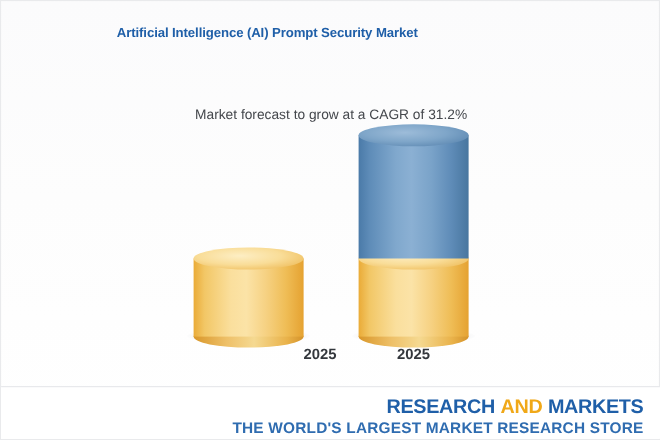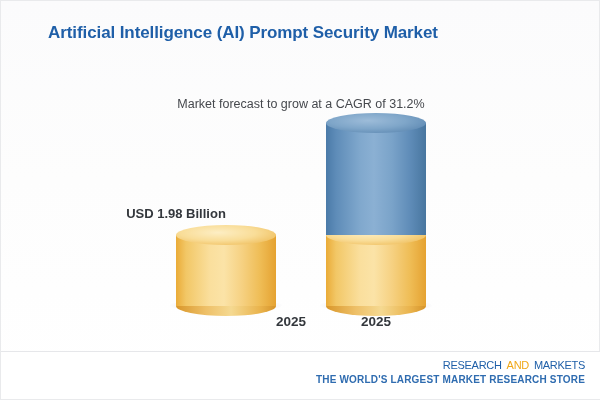--- a/index.html
+++ b/index.html
@@ -23,21 +23,21 @@
     border: 1px solid #e9eaec;
   }
 
   
   .chart-title {
     position: absolute;
     top: 22px;
     left: 0;
     width: 484px;
     text-align: center;
-    font-size: 17px;
+    font-size: 12px;
     font-weight: bold;
     color: #1f5fa8;
     letter-spacing: -0.1px;
   }
   .chart-subtitle {
     position: absolute;
     top: 52px;
     left: 0;
     width: 600px;
     text-align: center;
@@ -154,50 +154,49 @@
     font-size: 10.5px;
     color: #9ea2a9;
   }
   .logo {
     position: absolute;
     right: 16px;
     top: 8px;
     text-align: right;
   }
   .logo-main {
-    font-size: 11px;
-    font-weight: normal;
+    font-size: 18px;
+    font-weight: bold;
     color: #1f5fa8;
     letter-spacing: -0.3px;
     line-height: 1.05;
     white-space: nowrap;
   }
   .logo-and {
     color: #f0a818;
   }
   .logo-tag {
-    font-size: 10px;
+    font-size: 14px;
     font-weight: bold;
     color: #2f6cb0;
     letter-spacing: 0.18px;
     margin-top: 2px;
     white-space: nowrap;
   }
 </style>
 </head>
 <body>
 
 <div class="canvas">
 
   <div class="chart-title">Artificial Intelligence (AI) Prompt Security Market</div>
   <div class="chart-subtitle">Market forecast to grow at a CAGR of 31.2%</div>
 
   <div class="plot">
 
-    <div class="value-label" style="left:65px; top:205px;">USD 1.98 Billion</div>
 
     <div class="bar-group" style="left:175px; bottom:47px; width:100px; height:85px;">
       <div class="bar-shadow" style="left:-6px; bottom:-6px;"></div>
       <div class="cyl" style="bottom:0; height:71px;">
         <div class="cyl-bottom gold-bottom" style="bottom:-10px;"></div>
         <div class="cyl-body gold-body" style="bottom:0; height:71px;"></div>
         <div class="cyl-top gold-top" style="top:-10px;"></div>
       </div>
     </div>
 

